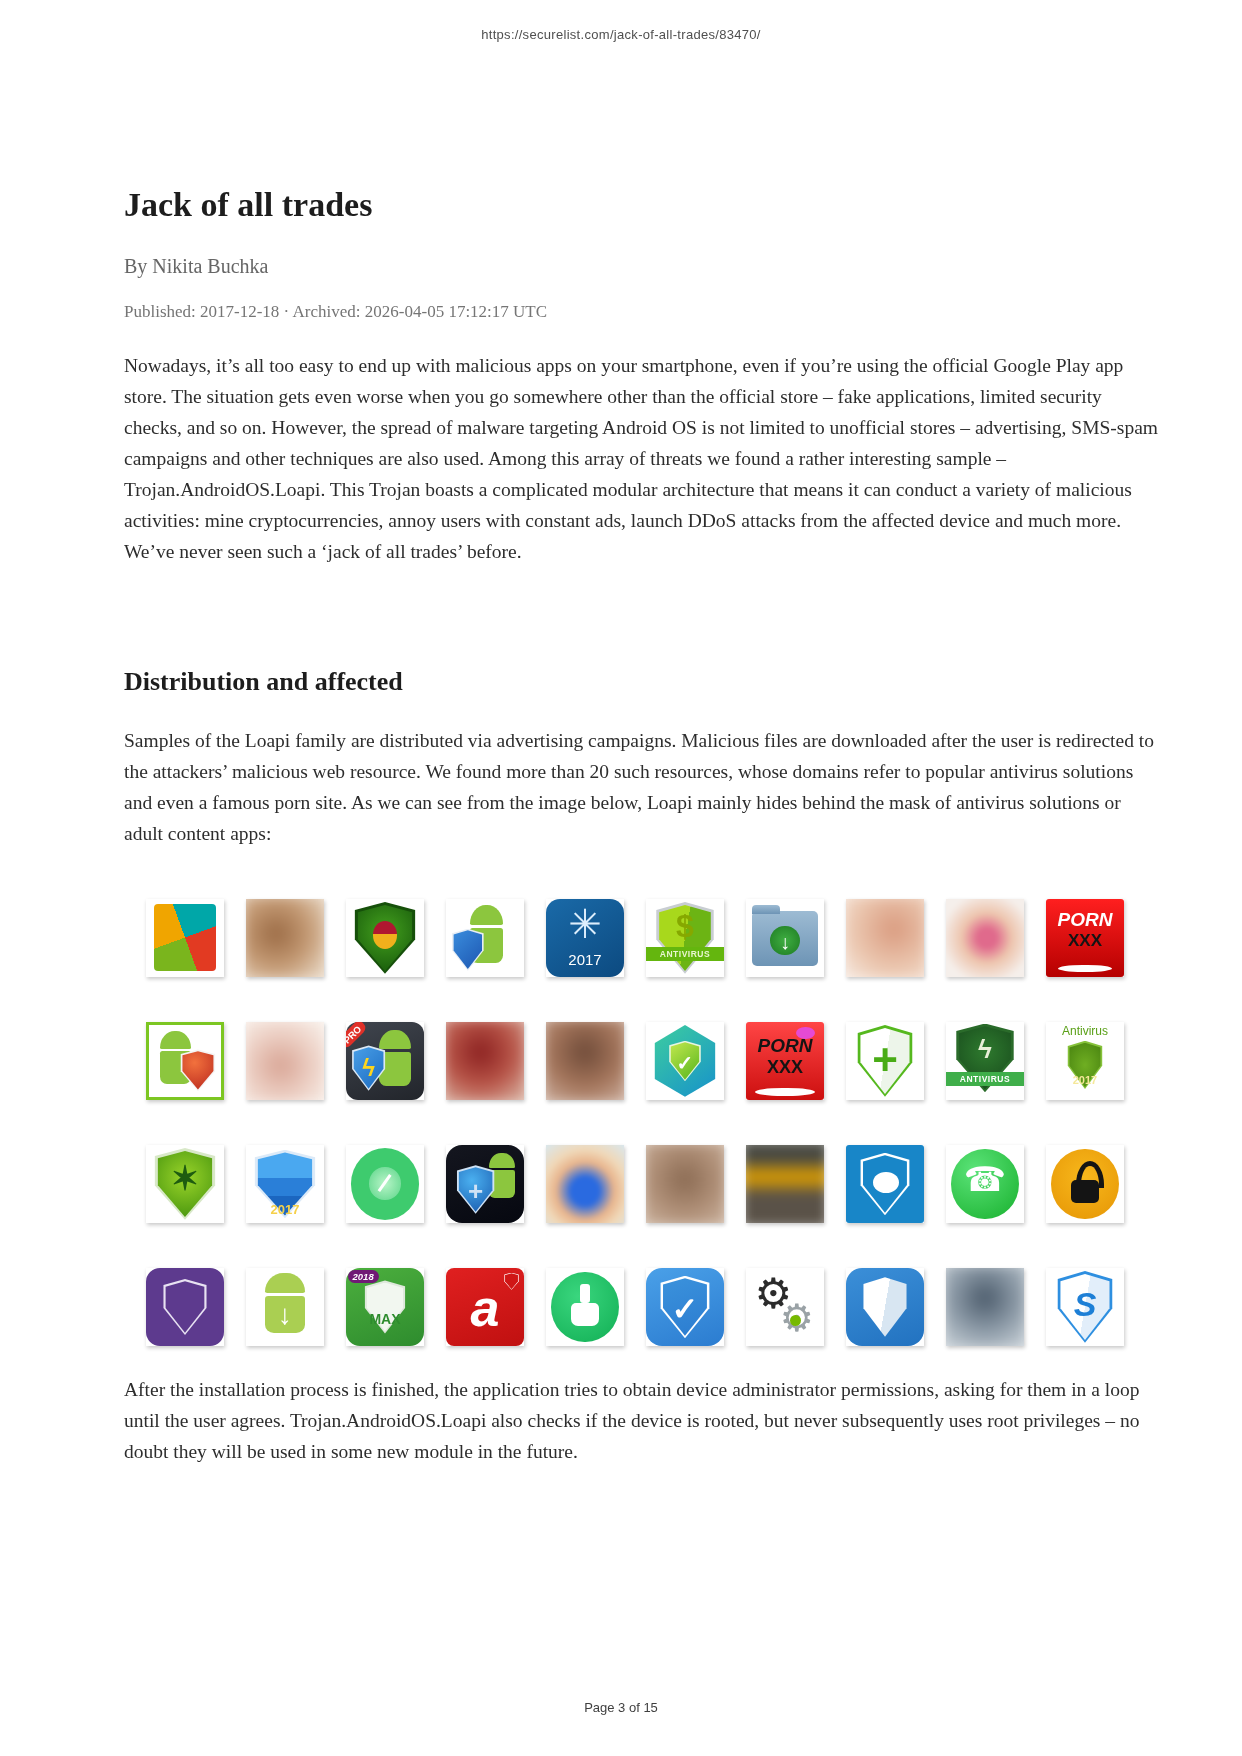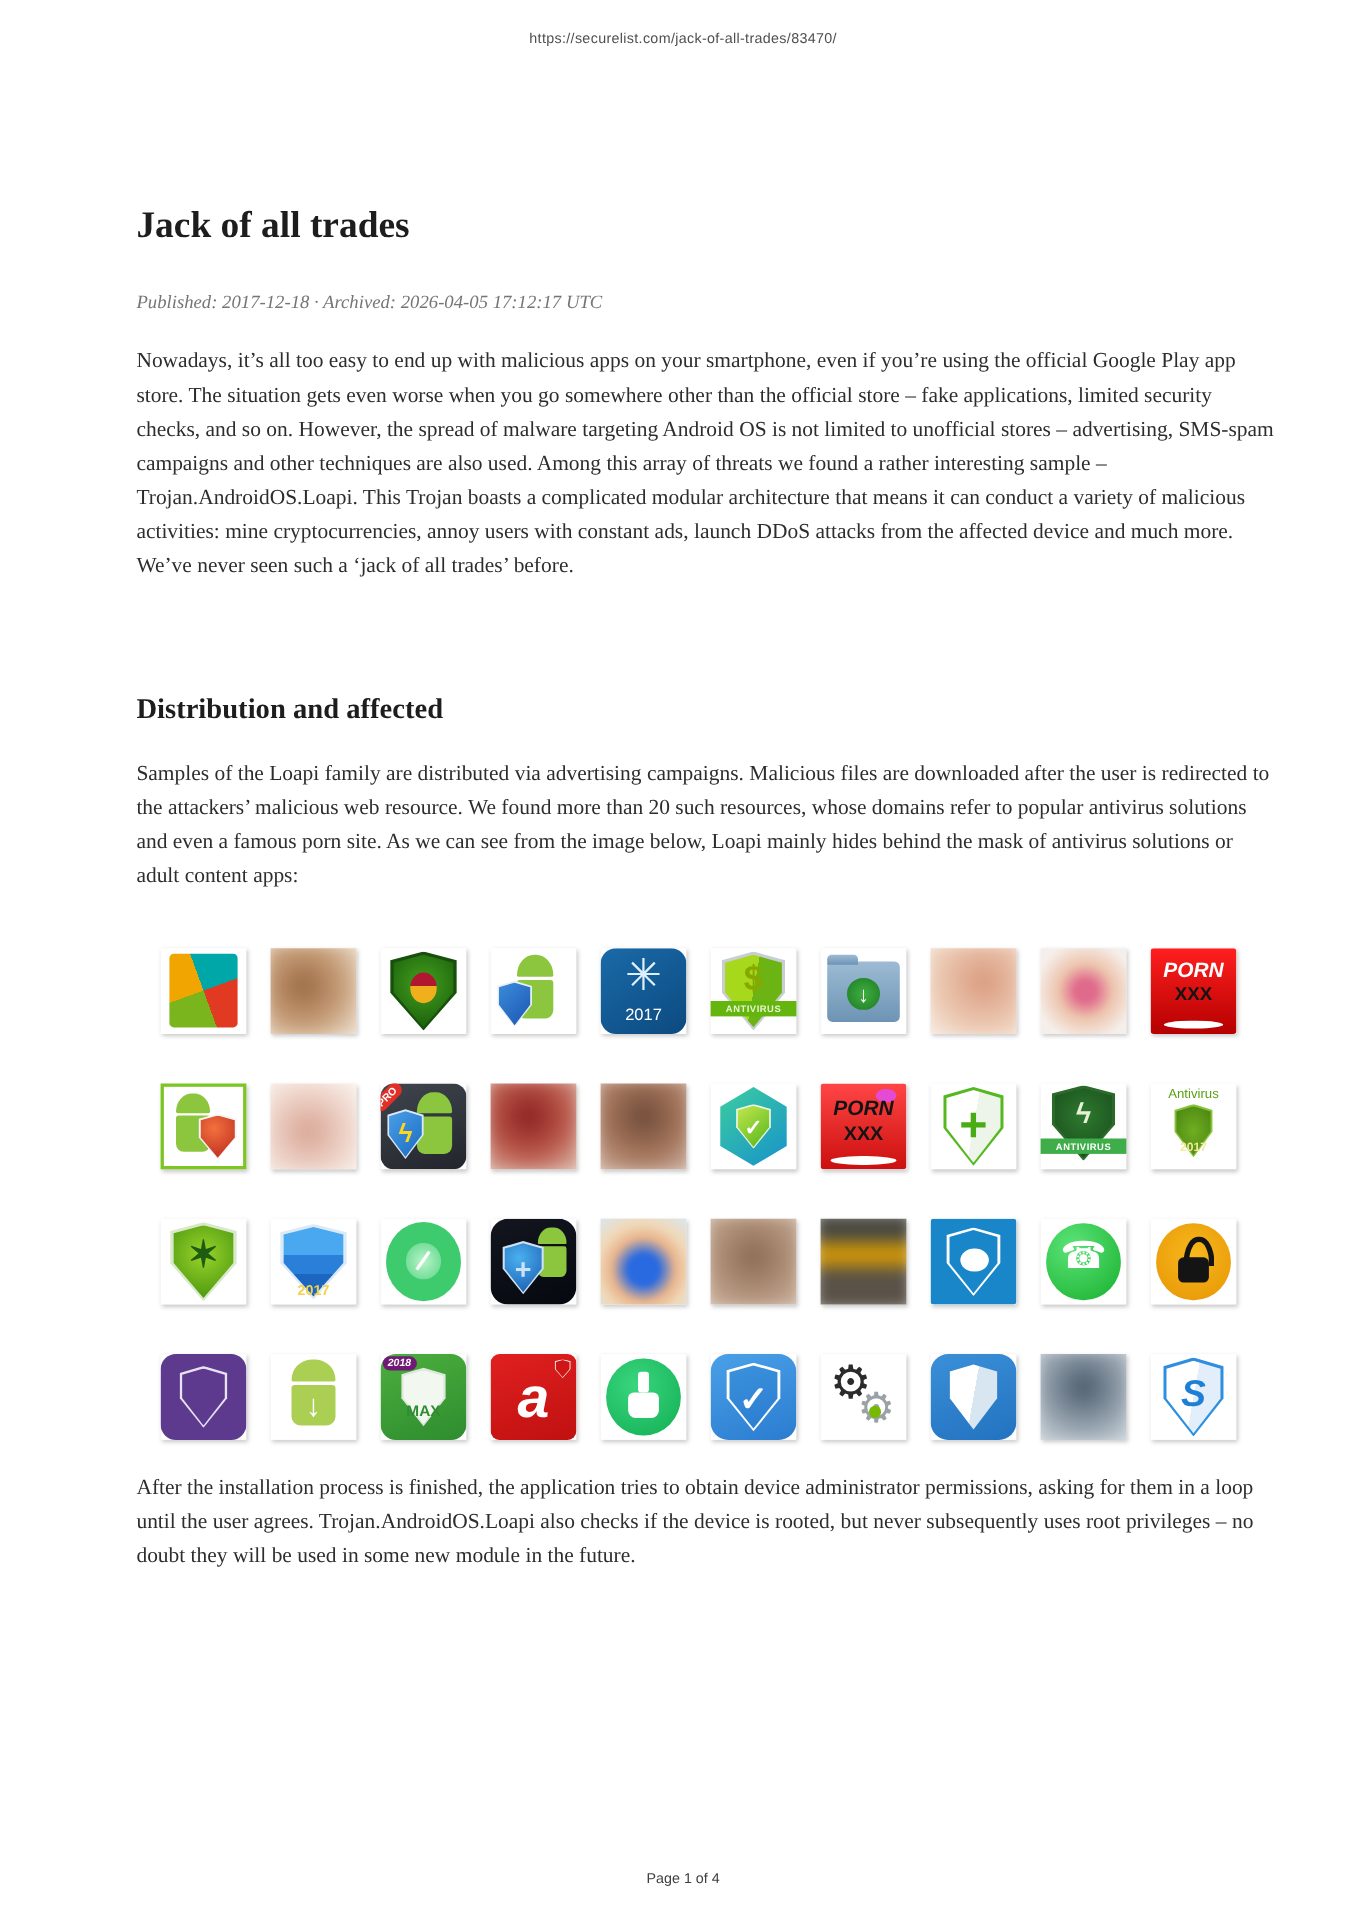--- a/index.html
+++ b/index.html
@@ -8,21 +8,21 @@
     font-family:"Liberation Serif", serif;color:#2b2b2b;overflow:hidden;
   }
   *{box-sizing:border-box;}
   .url-header{
     position:absolute;top:27px;left:0;right:0;text-align:center;
     font-family:"Liberation Sans", sans-serif;font-size:13px;color:#4f4f4f;letter-spacing:.3px;
   }
   .content{position:absolute;left:124px;width:1036px;top:0;}
   h1.title{margin:185px 0 0;font-size:34px;line-height:40px;font-weight:700;color:#1d1d1d;}
   .byline{margin-top:30px;font-size:20px;color:#666666;}
-  .meta{margin-top:40px;font-size:17px;color:#757575;font-style:italic;}
+  .meta{margin-top:24px;font-size:17px;color:#757575;}
   p.body-text{font-size:19.5px;line-height:31px;margin:28px 0 0;color:#2d2d2d;}
   h2.section{margin:100px 0 0;font-size:26px;line-height:30px;font-weight:700;color:#1d1d1d;}
   .grid{
     margin-top:50px;padding-left:22px;
     display:grid;grid-template-columns:repeat(10,78px);column-gap:22px;row-gap:45px;
   }
   .cell{width:78px;height:78px;position:relative;}
   .tile{position:absolute;inset:0;background:#fff;overflow:hidden;
         box-shadow:1px 2px 4px rgba(0,0,0,.22);}
   .part{position:absolute;}
@@ -55,20 +55,21 @@
     font-family:"Liberation Sans",sans-serif;font-size:13px;color:#3f3f3f;
   }
 </style>
 </head>
 <body>
 
 <div class="url-header">https://securelist.com/jack-of-all-trades/83470/</div>
 
 <div class="content">
   <h1 class="title">Jack of all trades</h1>
+  <div class="byline">By Nikita Buchka</div>
   <div class="meta">Published: 2017-12-18 · Archived: 2026-04-05 17:12:17 UTC</div>
   <p class="body-text">Nowadays, it’s all too easy to end up with malicious apps on your smartphone, even if you’re using the official Google Play app store. The situation gets even worse when you go somewhere other than the official store – fake applications, limited security checks, and so on. However, the spread of malware targeting Android OS is not limited to unofficial stores – advertising, SMS-spam campaigns and other techniques are also used. Among this array of threats we found a rather interesting sample – Trojan.AndroidOS.Loapi. This Trojan boasts a complicated modular architecture that means it can conduct a variety of malicious activities: mine cryptocurrencies, annoy users with constant ads, launch DDoS attacks from the affected device and much more. We’ve never seen such a ‘jack of all trades’ before.</p>
   <h2 class="section">Distribution and affected</h2>
   <p class="body-text">Samples of the Loapi family are distributed via advertising campaigns. Malicious files are downloaded after the user is redirected to the attackers’ malicious web resource. We found more than 20 such resources, whose domains refer to popular antivirus solutions and even a famous porn site. As we can see from the image below, Loapi mainly hides behind the mask of antivirus solutions or adult content apps:</p>
   <div class="grid">
       <div class="cell">
         <div class="tile" style="background: rgb(255, 255, 255);">
           <div class="part p-square" style="left: 10%; top: 6%; width: 80%; height: 86%; background: conic-gradient(from -20deg, rgb(0, 167, 168) 0deg, rgb(0, 167, 168) 25%, rgb(226, 58, 34) 25%, rgb(226, 58, 34) 50%, rgb(122, 181, 29) 50%, rgb(122, 181, 29) 75%, rgb(240, 165, 0) 75%, rgb(240, 165, 0) 100%); border-radius: 4px;"></div>
         </div>
       </div>
@@ -352,13 +353,13 @@
           <div class="part p-shield" style="left: 12%; top: 4%; width: 76%; height: 92%; background: rgb(46, 143, 224);">
             <div class="p-shield" style="background: linear-gradient(100deg, rgb(255, 255, 255) 50%, rgb(226, 238, 250) 50%);"></div>
           </div>
           <span class="part p-text" style="font-size: 34px; color: rgb(29, 127, 214); left: 0%; top: 24%; width: 100%; height: auto; font-weight: 800; font-style: italic;">S</span>
         </div>
       </div>
     </div>
   <p class="body-text">After the installation process is finished, the application tries to obtain device administrator permissions, asking for them in a loop until the user agrees. Trojan.AndroidOS.Loapi also checks if the device is rooted, but never subsequently uses root privileges – no doubt they will be used in some new module in the future.</p>
 </div>
 
-<div class="page-footer">Page 1 of 4</div>
+<div class="page-footer">Page 3 of 15</div>
 
 </body></html>

